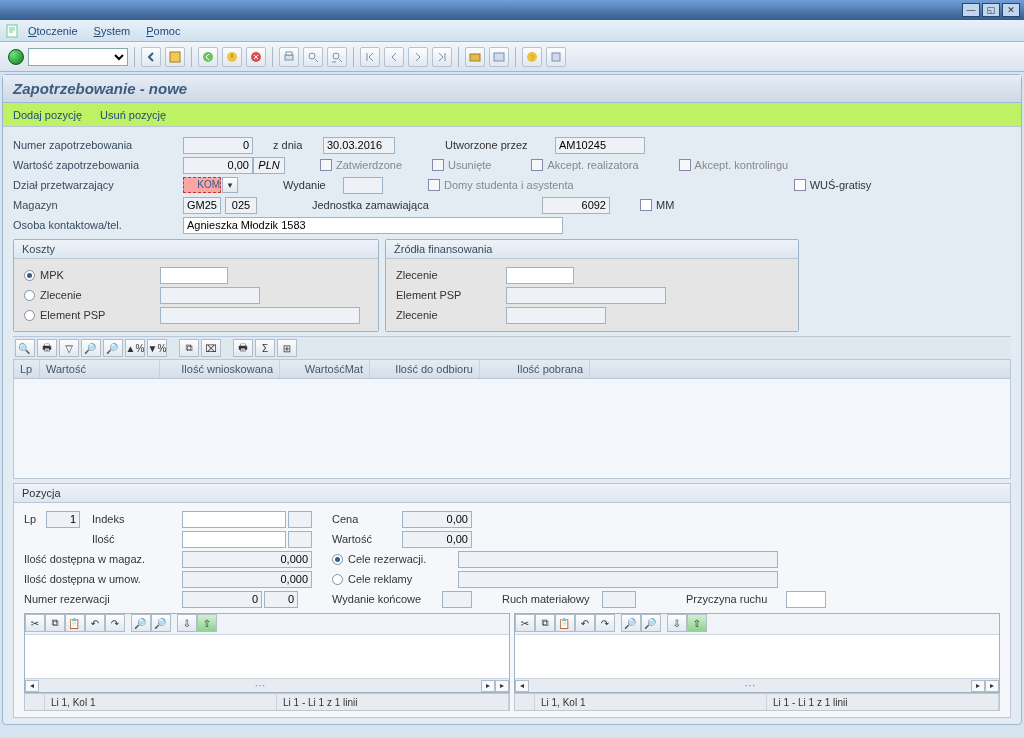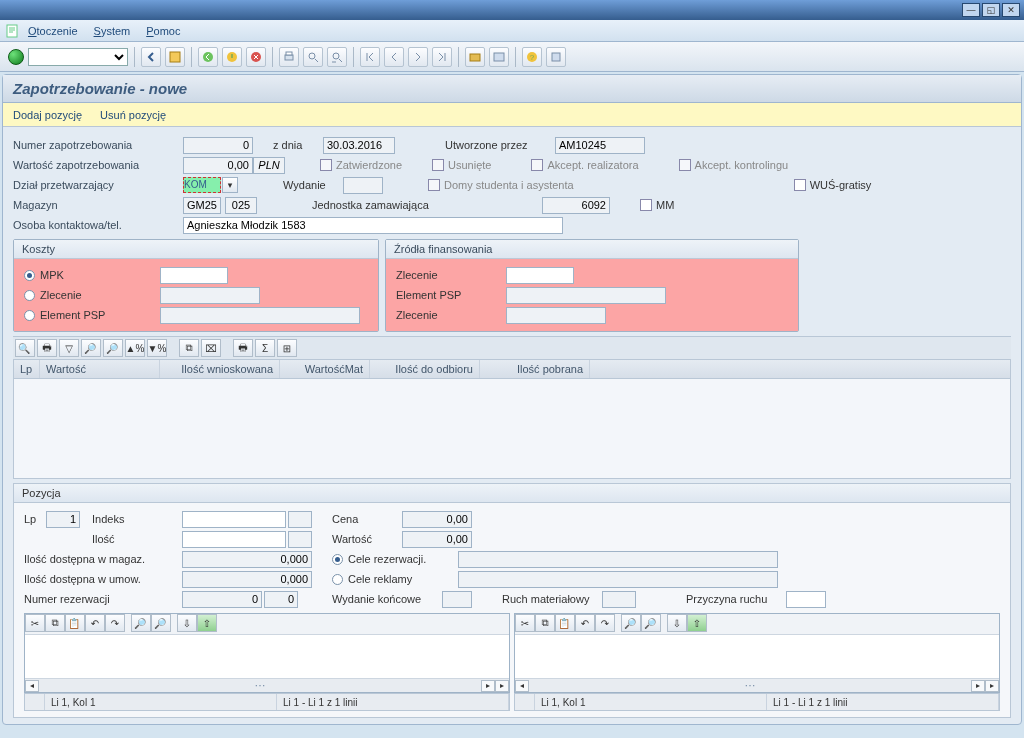--- a/index.html
+++ b/index.html
@@ -15,33 +15,33 @@
   
   .toolbar { height: 30px; background: linear-gradient(#f3f6fa,#dae4ee); border-bottom:1px solid #9fb6cf; display:flex; align-items:center; padding-left:8px; gap:4px; }
   .toolbar .ball { width:16px; height:16px; border-radius:50%; background:radial-gradient(circle at 30% 30%, #6de27a, #0e7a1c); border:1px solid #0b5a15; }
   .toolbar select { width:100px; height:18px; font-size:11px; background:white; border:1px solid #8aa; }
   .toolbar .sep { width:1px; height:20px; background:#aab9c8; margin:0 2px; }
   .tbbtn { width:20px; height:20px; border:1px solid #b5c3d1; background:linear-gradient(#fcfdff,#e1e8f0); display:flex; align-items:center; justify-content:center; font-size:10px; cursor:pointer; border-radius:2px; }
   .tbbtn svg { width:12px; height:12px; }
   
   .pagetitle { height:28px; background:linear-gradient(#e7edf4,#cdd9e6); border-bottom:1px solid #9fb6cf; display:flex; align-items:center; padding-left:10px; font-style:italic; font-weight:bold; font-size:15px; color:#3d5c7f; }
   
-  .apptoolbar { height:24px; background:#fef9c3; border-bottom:1px solid #b9c7d6; display:flex; align-items:center; padding-left:10px; gap:18px; }
+  .apptoolbar { height:24px; background:#bef264; border-bottom:1px solid #b9c7d6; display:flex; align-items:center; padding-left:10px; gap:18px; }
   .apptoolbar span { color:#1f4a7a; cursor:pointer; }
   
   .headerform { padding:8px 10px 4px 10px; background:#e3ebf3; }
   .hrow { display:flex; align-items:center; height:20px; }
   .hlabel { width:170px; color:#3a4b5c; }
   .hinput { height:17px; border:1px solid #9fb3c7; background:#fff; padding:0 3px; text-align:right; font-size:11px; }
   .hinput.readonly { background:#eef2f6; }
   .chk { width:12px; height:12px; border:1px solid #88a; margin-right:4px; display:inline-block; vertical-align:middle; background:#f5f7fa; }
   .chklabel { color:#888; margin-right:20px; }
   .secbox { border:1px solid #9fb3c7; background:#fff; border-radius:2px; }
   .secbox .boxtitle { background:linear-gradient(#eef3f8,#dde6f0); border-bottom:1px solid #bcc8d6; padding:3px 8px; color:#3a4b5c; }
-  .secbox .boxbody { padding:6px 10px; background:#fca5a5; }
+  .secbox .boxbody { padding:6px 10px; background:#e5e5e5; }
   .radio { width:11px; height:11px; border:1px solid #7a92aa; border-radius:50%; margin-right:5px; display:inline-flex; align-items:center; justify-content:center; vertical-align:middle; background:#fff; }
   .radio.checked::after { content:''; width:5px; height:5px; border-radius:50%; background:#355d8e; display:block; }
   
   .tabletoolbar { display:flex; gap:2px; padding:2px; background:#dfe7ef; border-top:1px solid #b9c7d6; }
   .smbtn { width:20px; height:18px; border:1px solid #b0bdca; background:linear-gradient(#fcfdff,#e1e8f0); display:flex; align-items:center; justify-content:center; cursor:pointer; font-size:10px; }
   .tableheader { display:flex; background:linear-gradient(#e5ebf2,#d6dee8); border:1px solid #b9c7d6; height:20px; align-items:center; }
   .th { padding:0 6px; border-right:1px solid #c9d3df; height:100%; display:flex; align-items:center; color:#42566b; }
   .tablebody { height:100px; background:#f3f6fa; border-left:1px solid #b9c7d6; border-right:1px solid #b9c7d6; border-bottom:1px solid #b9c7d6;}
   
   .pozhead { background:linear-gradient(#eef3f8,#dde6f0); border:1px solid #b9c7d6; padding:3px 8px; }
@@ -49,21 +49,21 @@
   .prow { display:flex; align-items:center; height:20px; }
   
   .editorbox { border:1px solid #9fb3c7; background:#fff; height:80px; display:flex; flex-direction:column; }
   .editorbox .edittoolbar { display:flex; gap:0; background:#f0f3f7; border-bottom:1px solid #cdd6e0; height:21px; }
   .editorbox .editbody { flex:1; background:#fff; overflow:auto; }
   .editorbox .scrollbot { height:14px; background:#e8ecf1; border-top:1px solid #cdd6e0; display:flex; align-items:center; }
   .scrollarrow { width:14px; height:12px; border:1px solid #b0bdca; background:#f7f9fb; display:flex; align-items:center; justify-content:center; font-size:8px; }
   .statusrow { display:flex; height:18px; background:#e8ecf1; border:1px solid #b9c7d6; font-size:10px; }
   .statusrow > div { border-right:1px solid #c9d3df; padding:2px 6px; display:flex; align-items:center; }
   .mainwrap { border:1px solid #9fb6cf; margin:2px 2px 2px 2px; background:#e3ebf3; border-radius:4px; padding-bottom:6px; }
-  .dzialfield { border:1px dashed #c33; background:#86efac; width:38px; height:16px; text-align:left; color:#355d8e; font-size:10px; padding-top:1px; }
+  .dzialfield { border:1px dashed #c33; background:#fca5a5; width:38px; height:16px; text-align:right; color:#355d8e; font-size:10px; padding-top:1px; }
   .searchhelp { width:16px; height:16px; border:1px solid #9fb3c7; background:linear-gradient(#fff,#e1e8f0); display:flex; align-items:center; justify-content:center; font-size:9px; cursor:pointer; margin-left:1px; }
   .colgap { width:20px; }
 </style>
 </head>
 <body>
 
 <div class="titlebar">
   <div class="tbtn">—</div>
   <div class="tbtn">◱</div>
   <div class="tbtn">✕</div>

